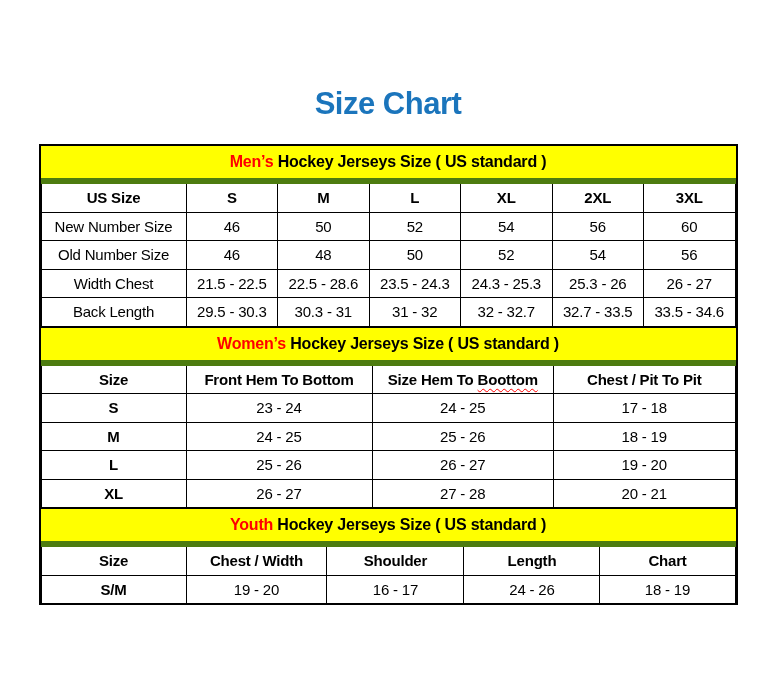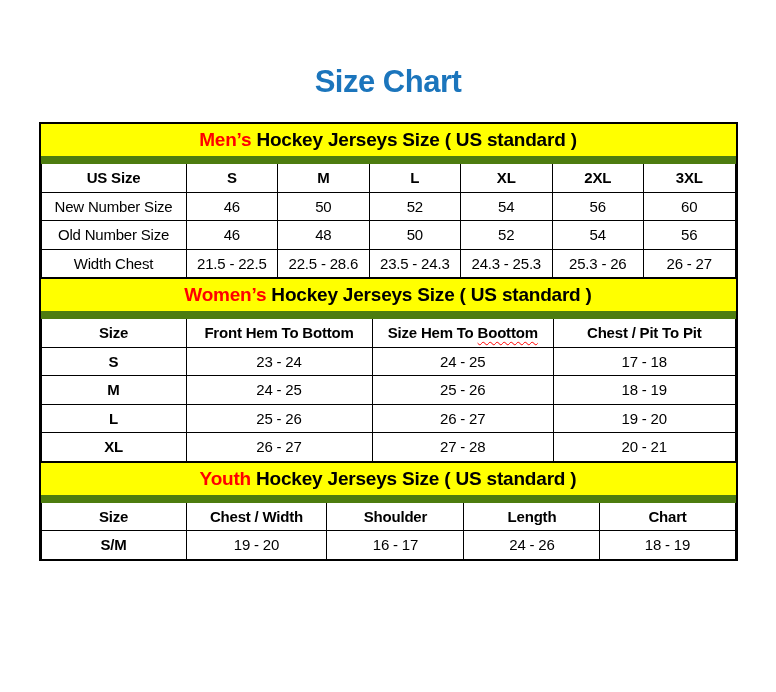--- a/index.html
+++ b/index.html
@@ -11,43 +11,43 @@
   }
   .page {
     position: relative;
     width: 776px;
     height: 692px;
     overflow: hidden;
     background: #ffffff;
   }
   .title {
     margin: 0;
-    padding-top: 64px;
+    padding-top: 86px;
     text-align: center;
     color: #1b75bc;
     font-size: 31px;
     font-weight: bold;
     letter-spacing: -0.5px;
     line-height: 36px;
   }
   .chart {
     width: 695px;
     margin: 22px auto 0 auto;
     border: 2px solid #000000;
     background: #ffffff;
   }
   .banner {
     background: #ffff00;
     border-top: 2px solid #000000;
-    border-bottom: 8px solid #4d7c0f;
+    border-bottom: 6px solid #4d7c0f;
     height: 32px;
     display: flex;
     align-items: center;
     justify-content: center;
-    font-size: 19px;
+    font-size: 16px;
     font-weight: bold;
     letter-spacing: -0.2px;
     white-space: pre;
   }
   .banner.first {
     border-top: none;
   }
   .accent {
     color: #ff0000;
   }
@@ -134,20 +134,29 @@
         <td>56</td>
       </tr>
       <tr>
         <td>Width Chest</td>
         <td>21.5 - 22.5</td>
         <td>22.5 - 28.6</td>
         <td>23.5 - 24.3</td>
         <td>24.3 - 25.3</td>
         <td>25.3 - 26</td>
         <td>26 - 27</td>
+      </tr>
+      <tr>
+        <td>Back Length</td>
+        <td>29.5 - 30.3</td>
+        <td>30.3 - 31</td>
+        <td>31 - 32</td>
+        <td>32 - 32.7</td>
+        <td>32.7 - 33.5</td>
+        <td>33.5 - 34.6</td>
       </tr>
     </tbody>
       </table>
 
     <div class="banner"><span class="accent">Women’s</span><span> Hockey Jerseys Size ( US standard )</span></div>
 
     <table>
       <colgroup>
         <col style="width:20.9%">
           <col style="width:26.8%">

